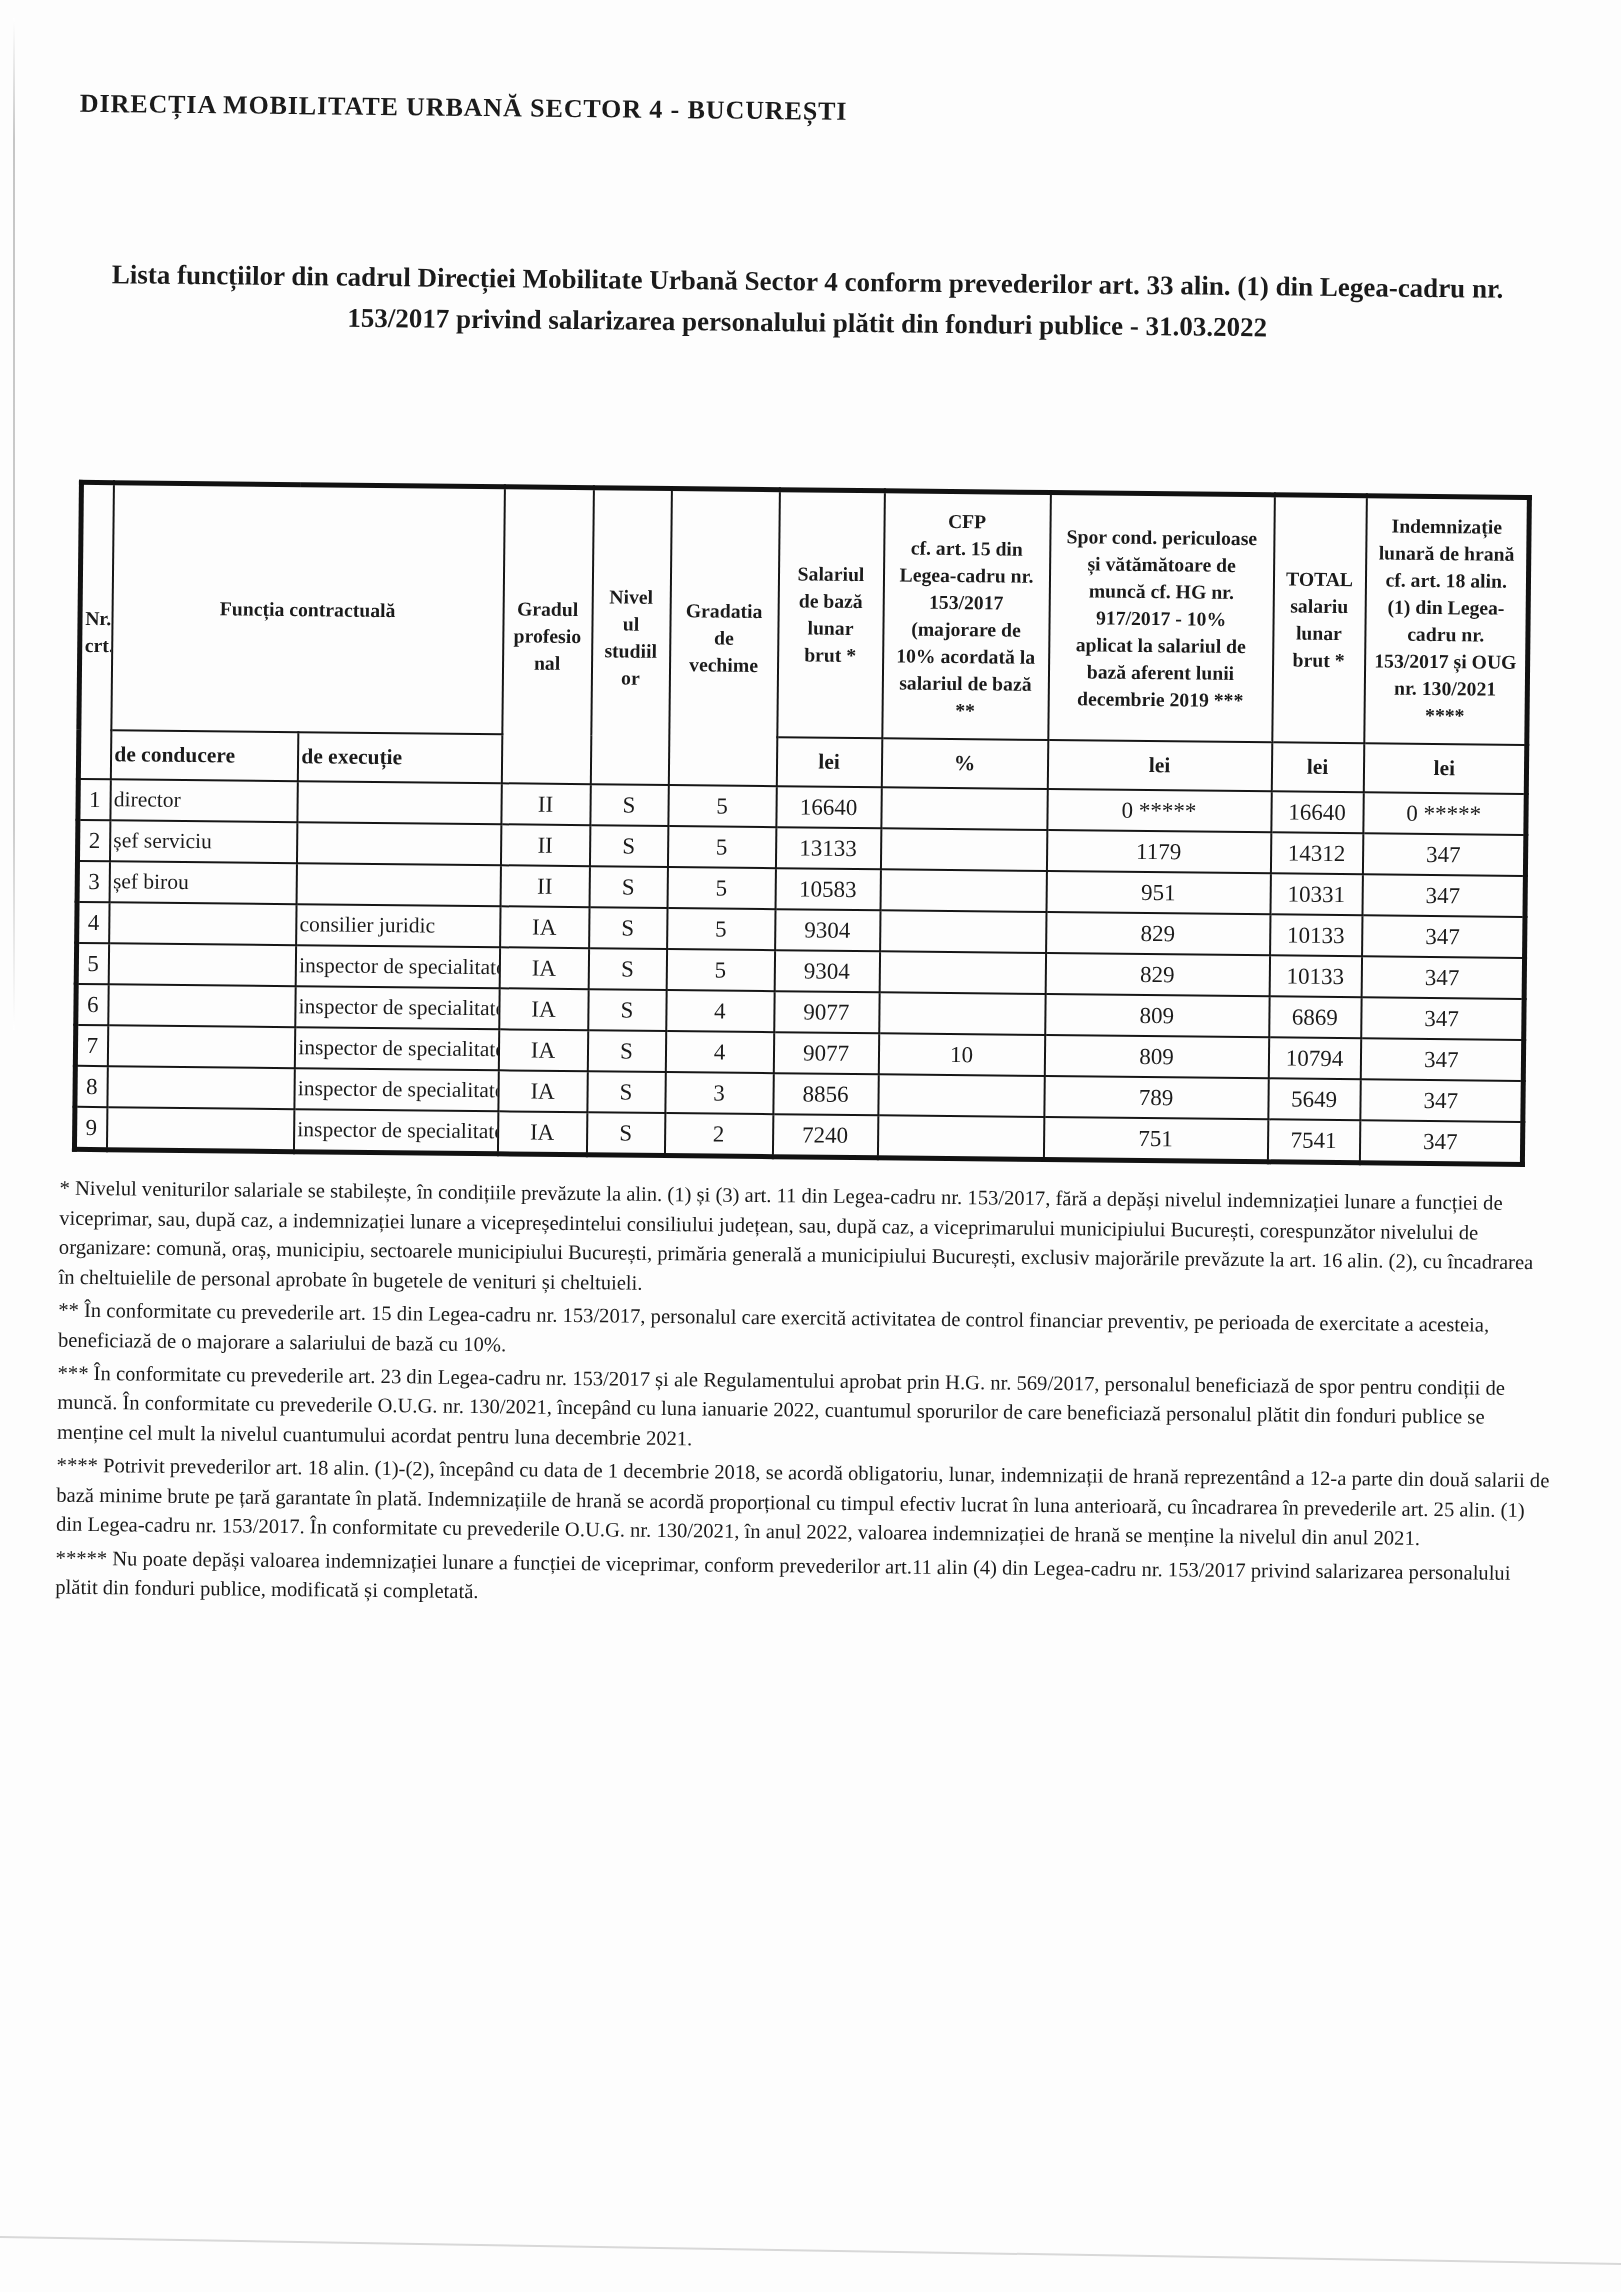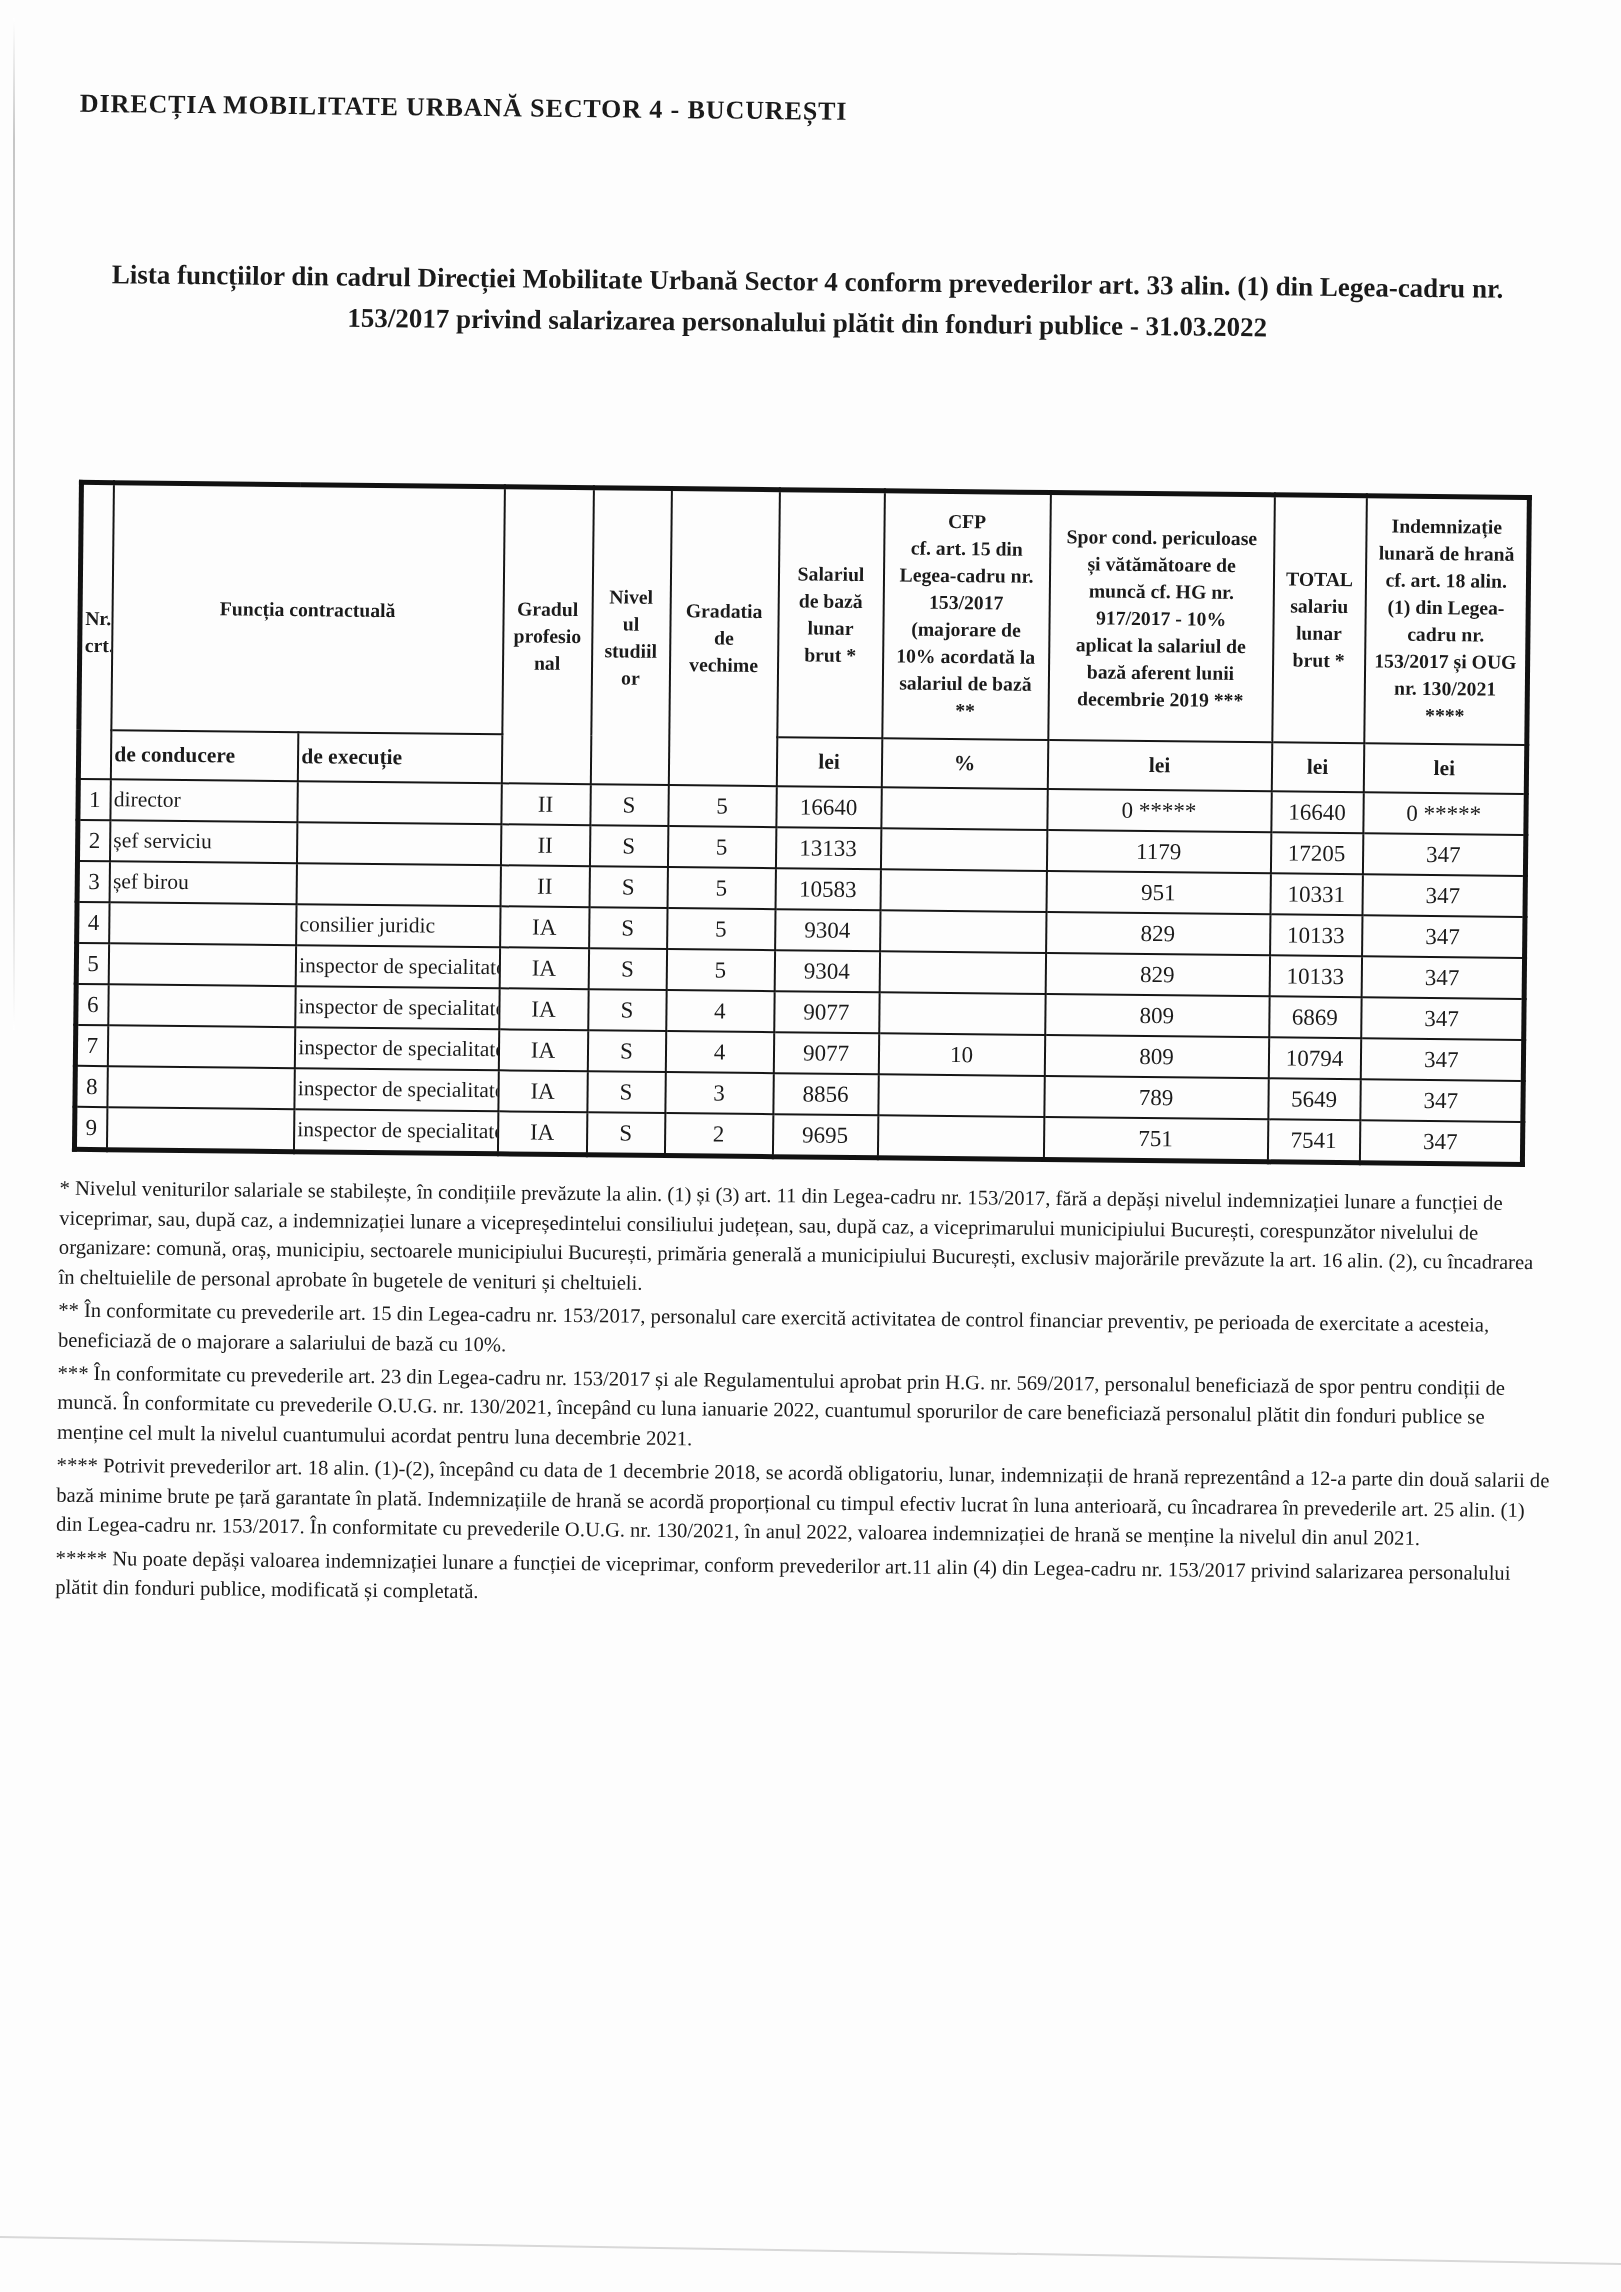--- a/index.html
+++ b/index.html
@@ -219,21 +219,21 @@
         <tr>
           <td>2</td>
           <td class="txt">șef serviciu</td>
           <td class="txt"></td>
           <td>II</td>
           <td>S</td>
           <td>5</td>
           <td>13133</td>
           <td></td>
           <td>1179</td>
-          <td>17205</td>
+          <td>14312</td>
           <td>347</td>
         </tr>
         <tr>
           <td>3</td>
           <td class="txt">șef birou</td>
           <td class="txt"></td>
           <td>II</td>
           <td>S</td>
           <td>5</td>
           <td>10583</td>
@@ -307,21 +307,21 @@
           <td>5649</td>
           <td>347</td>
         </tr>
         <tr>
           <td>9</td>
           <td class="txt"></td>
           <td class="txt">inspector de specialitate</td>
           <td>IA</td>
           <td>S</td>
           <td>2</td>
-          <td>9695</td>
+          <td>7240</td>
           <td></td>
           <td>751</td>
           <td>7541</td>
           <td>347</td>
         </tr>
       </tbody>
     </table>
 
     <div id="footnotes">
       <p>* Nivelul veniturilor salariale se stabilește,  în condițiile prevăzute la alin. (1) și (3) art. 11 din Legea-cadru nr. 153/2017, fără a depăși nivelul indemnizației lunare a funcției de viceprimar, sau, după caz, a indemnizației lunare a vicepreședintelui consiliului județean, sau, după caz, a viceprimarului municipiului București, corespunzător nivelului de organizare: comună, oraș, municipiu, sectoarele municipiului București, primăria generală a municipiului București, exclusiv majorările prevăzute la art. 16 alin. (2), cu încadrarea în cheltuielile de personal aprobate în bugetele de venituri și cheltuieli.</p>

